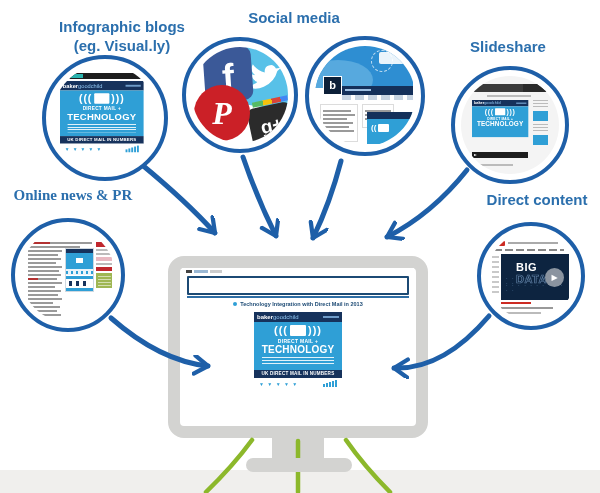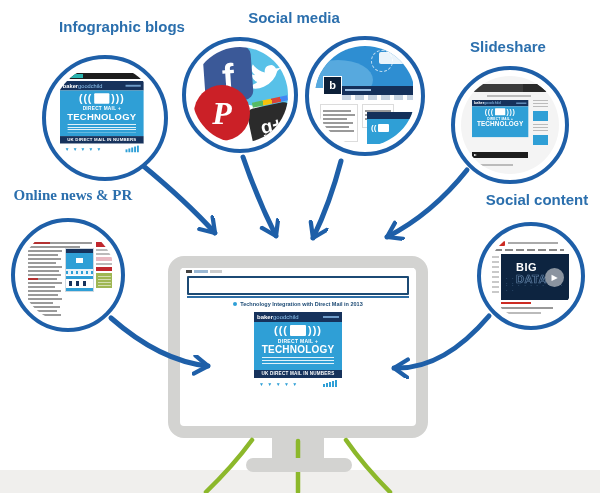--- a/index.html
+++ b/index.html
@@ -229,25 +229,26 @@
       <path d="M243,157 Q257,198 276,236" marker-end="url(#ah)"></path>
       <path d="M341,161 Q330,203 313,238" marker-end="url(#ah)"></path>
       <path d="M467,170 Q432,214 387,237" marker-end="url(#ah)"></path>
       <path d="M111,318 Q160,361 208,366" marker-end="url(#ah)"></path>
       <path d="M489,316 Q443,370 394,368" marker-end="url(#ah)"></path>
     </g>
   </svg>
 
   <div class="lbl" style="left:48px;top:18px;width:148px;">
     <div>Infographic blogs</div>
+    <div>(eg. Visual.ly)</div>
   </div>
   <div class="lbl" style="left:238px;top:9px;width:112px;">Social media</div>
   <div class="lbl" style="left:452px;top:38px;width:112px;">Slideshare</div>
   <div class="lbl" style="left:6px;top:186px;width:134px;font-family:Liberation Serif, serif;">Online news &amp; PR</div>
-  <div class="lbl" style="left:478px;top:191px;width:118px;">Social content</div>
+  <div class="lbl" style="left:478px;top:191px;width:118px;">Direct content</div>
 
   <div class="node" style="left:42px;top:55px;width:126px;height:126px;">
     <div class="node-inner">
       <div class="blog-chrome">
           <i></i>
         </div>
       <div class="blog-ig">
         <div class="ig">
           <div class="ig-head">
             <span><b>baker</b><span class="lt">goodchild</span></span>

